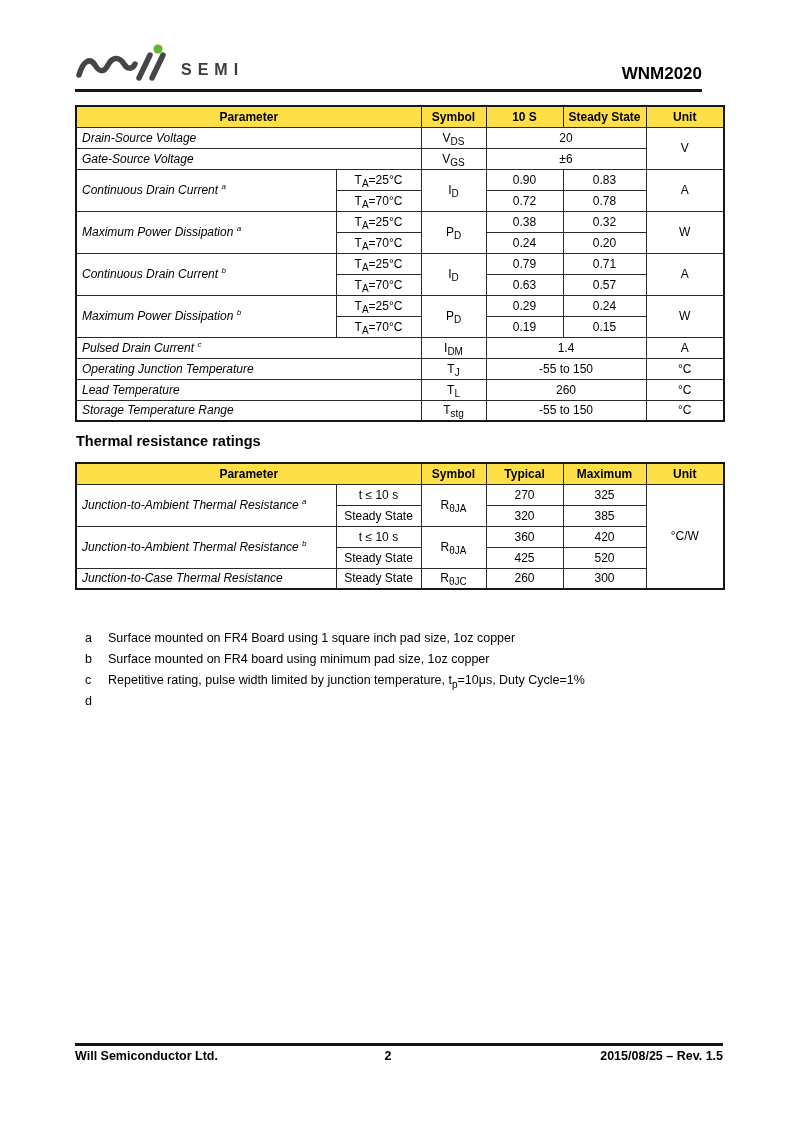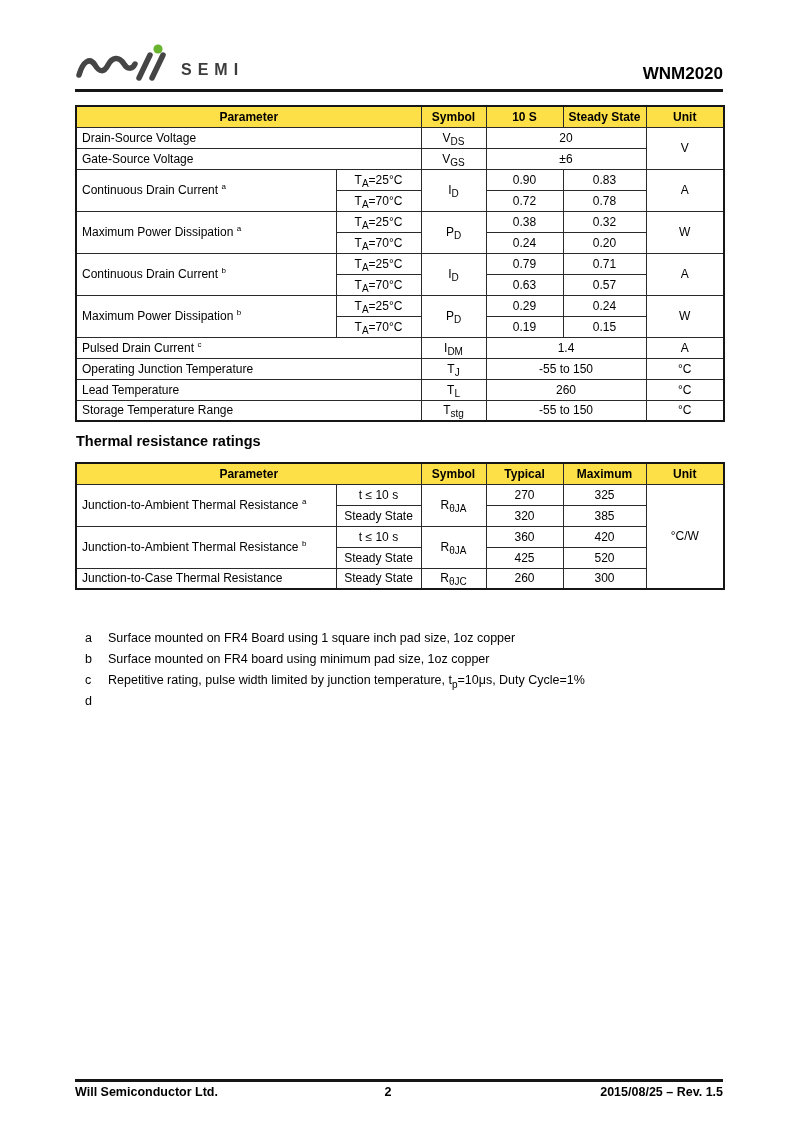--- a/index.html
+++ b/index.html
@@ -5,21 +5,21 @@
   * { box-sizing: border-box; }
   html, body { margin: 0; padding: 0; }
   body {
     width: 800px; height: 1132px;
     background: #ffffff;
     font-family: "Liberation Sans", sans-serif;
     color: #000;
     position: relative;
     overflow: hidden;
   }
-  .content { padding: 0 77px 0 75px; }
+  .content { padding: 0 98px 0 75px; }
 
   
   .header-row {
     display: flex; justify-content: space-between; align-items: flex-end;
     margin-top: 44px;
   }
   .logo-wrap { display: flex; align-items: flex-end; }
   .brand-text {
     font-size: 16px; font-weight: 600; letter-spacing: 6px;
     color: #3c3c3c; margin-left: 10px; margin-bottom: 7px;
@@ -40,31 +40,31 @@
   th, td {
     border: 1px solid #2a2a2a;
     height: 21px;
     font-size: 12px;
     padding: 0 5px;
     white-space: nowrap;
     overflow: hidden;
   }
   th { background: #fde047; text-align: center; font-weight: bold; }
   td.c { text-align: center; }
-  td.param { text-align: left; }
+  td.param { text-align: left; font-style: italic; }
   sub { font-size: 10px; line-height: 0; }
   sup { font-size: 8px; line-height: 0; vertical-align: super; }
 
   
   .footnotes { margin-top: 42px; }
   .fn { display: flex; font-size: 12.5px; margin-top: 8px; line-height: 13px; }
   .fn-label { width: 33px; padding-left: 10px; flex: none; }
 
   
-  .footer { position: absolute; top: 1079px; left: 75px; width: 648px; }
+  .footer { position: absolute; top: 1043px; left: 75px; width: 648px; }
   .footer-rule { height: 3px; background: #161616; }
   .footer-text {
     display: flex; align-items: baseline; margin-top: 3px;
     font-size: 12.5px; font-weight: bold;
   }
   .footer-left { flex: 1; text-align: left; }
   .footer-center { flex: none; }
   .footer-right { flex: 1; text-align: right; padding-left: 22px; }
 </style>
 </head>

